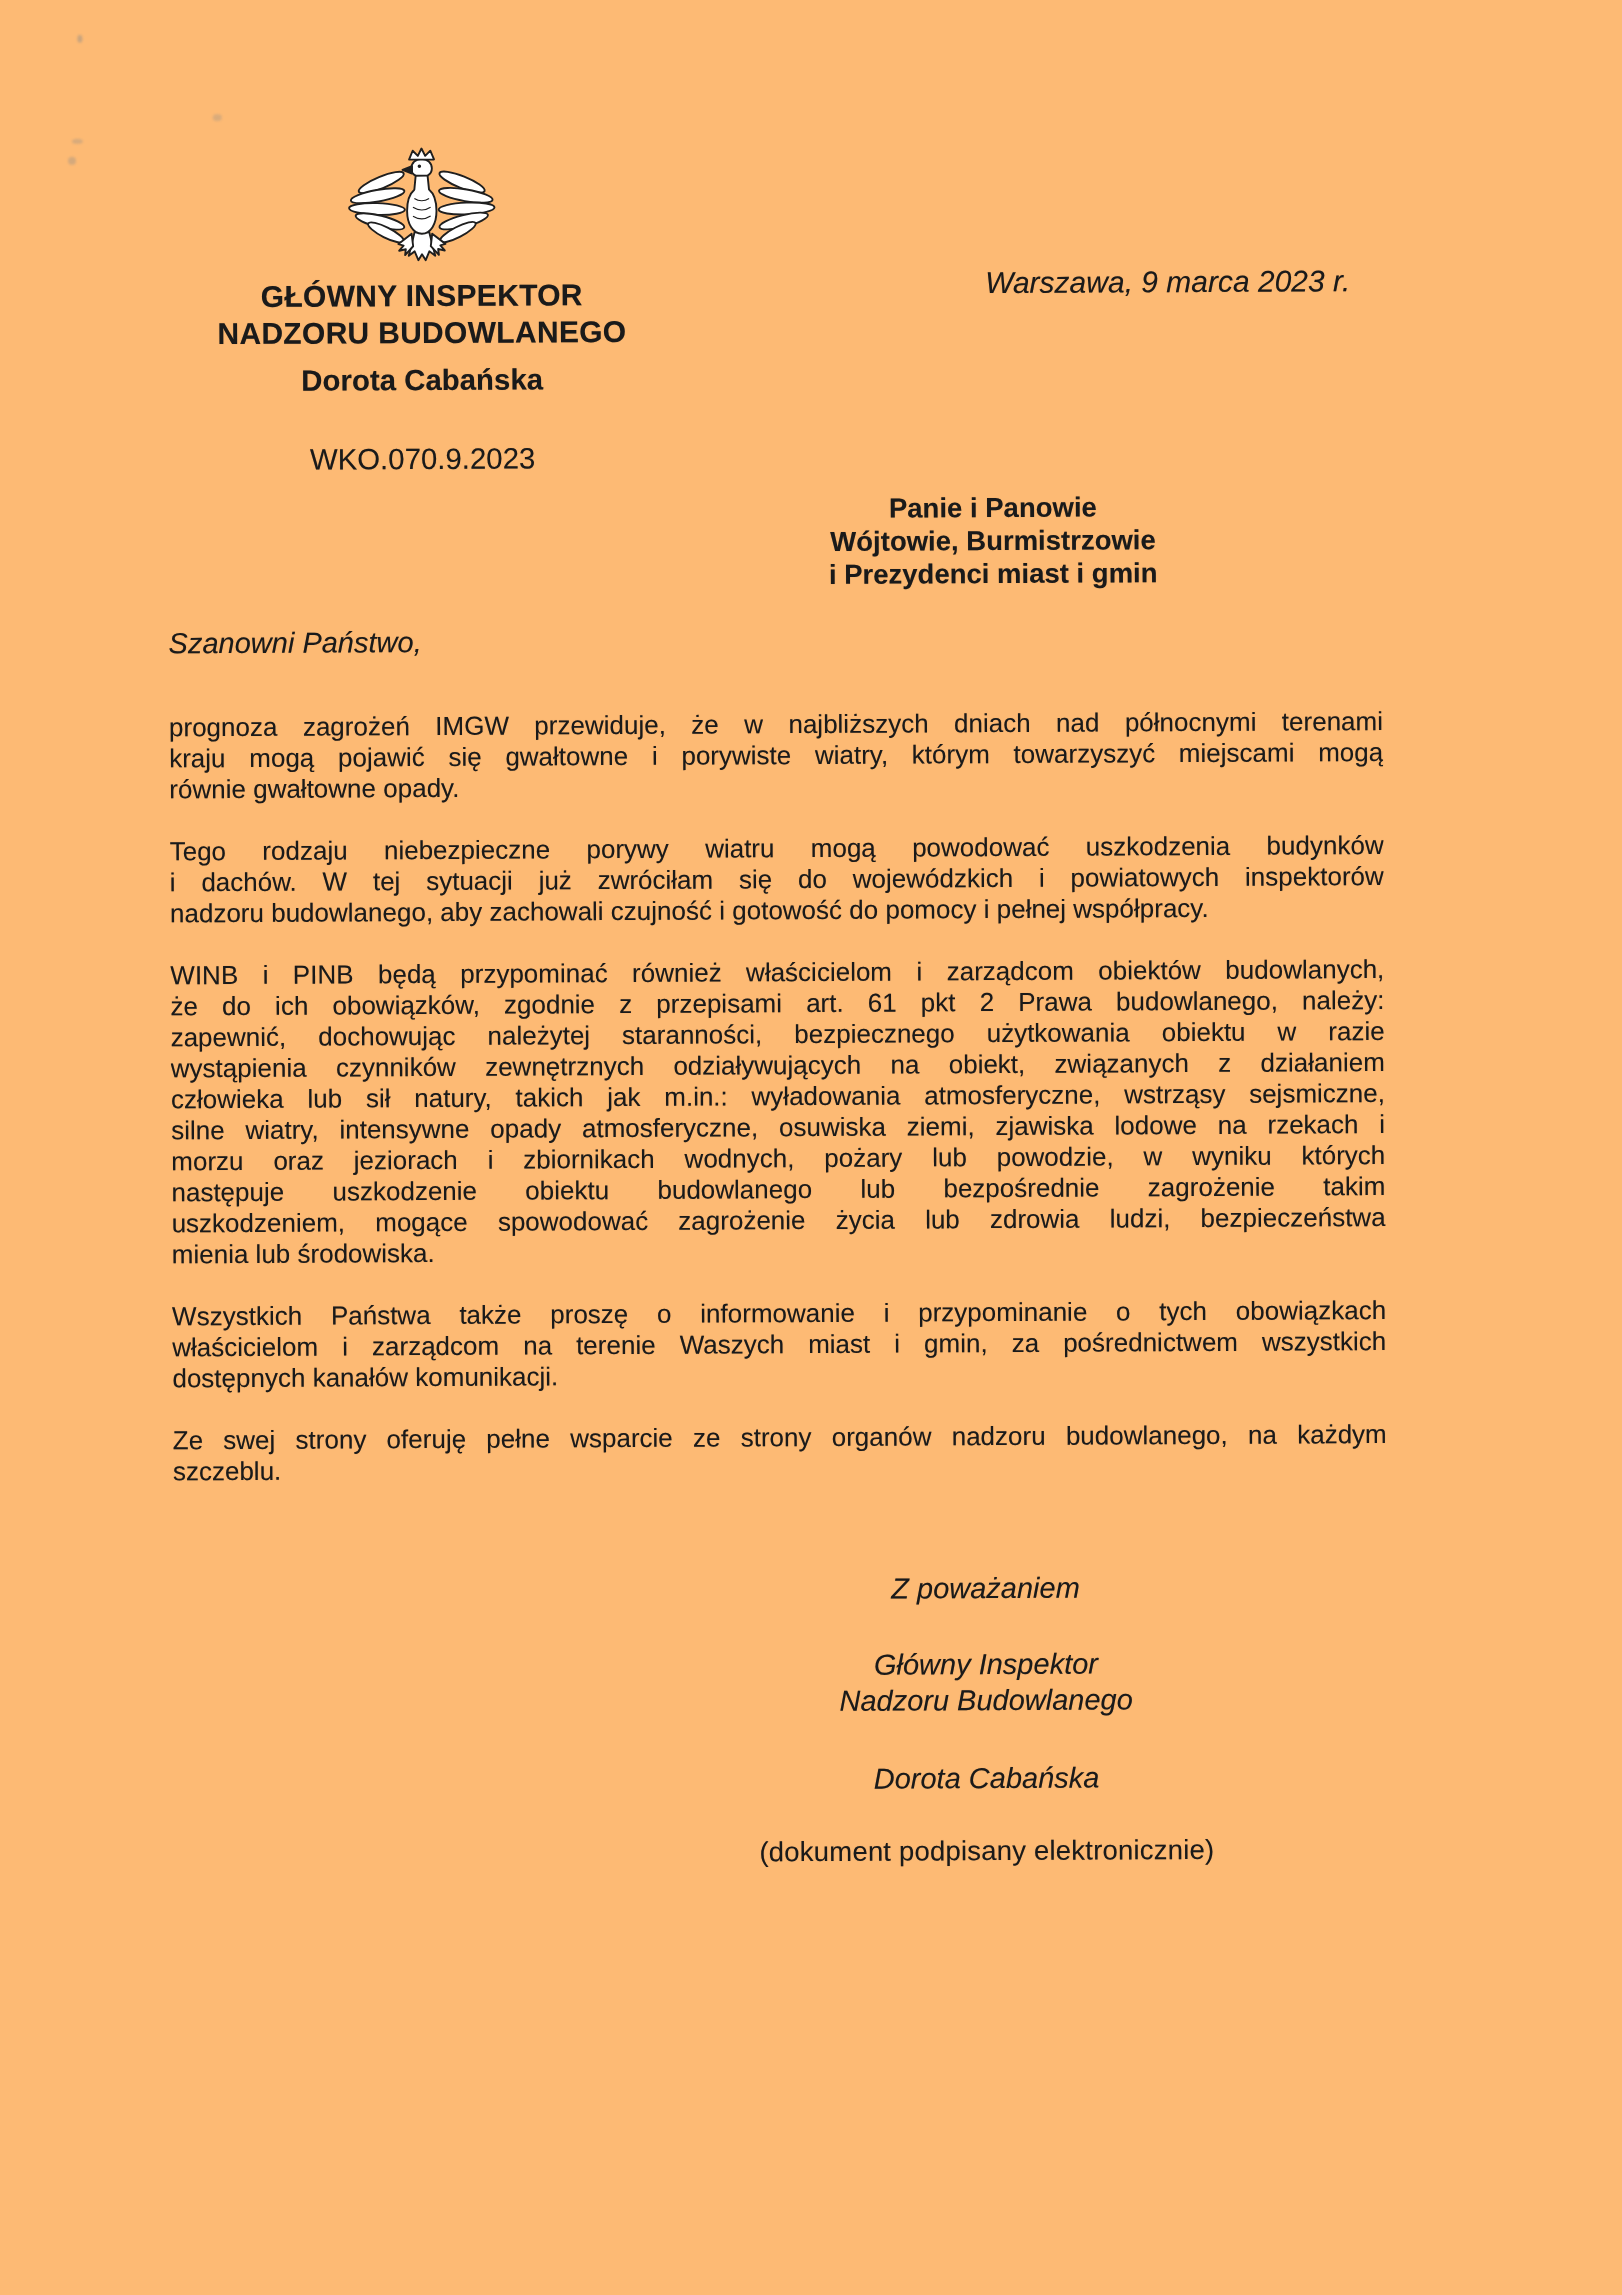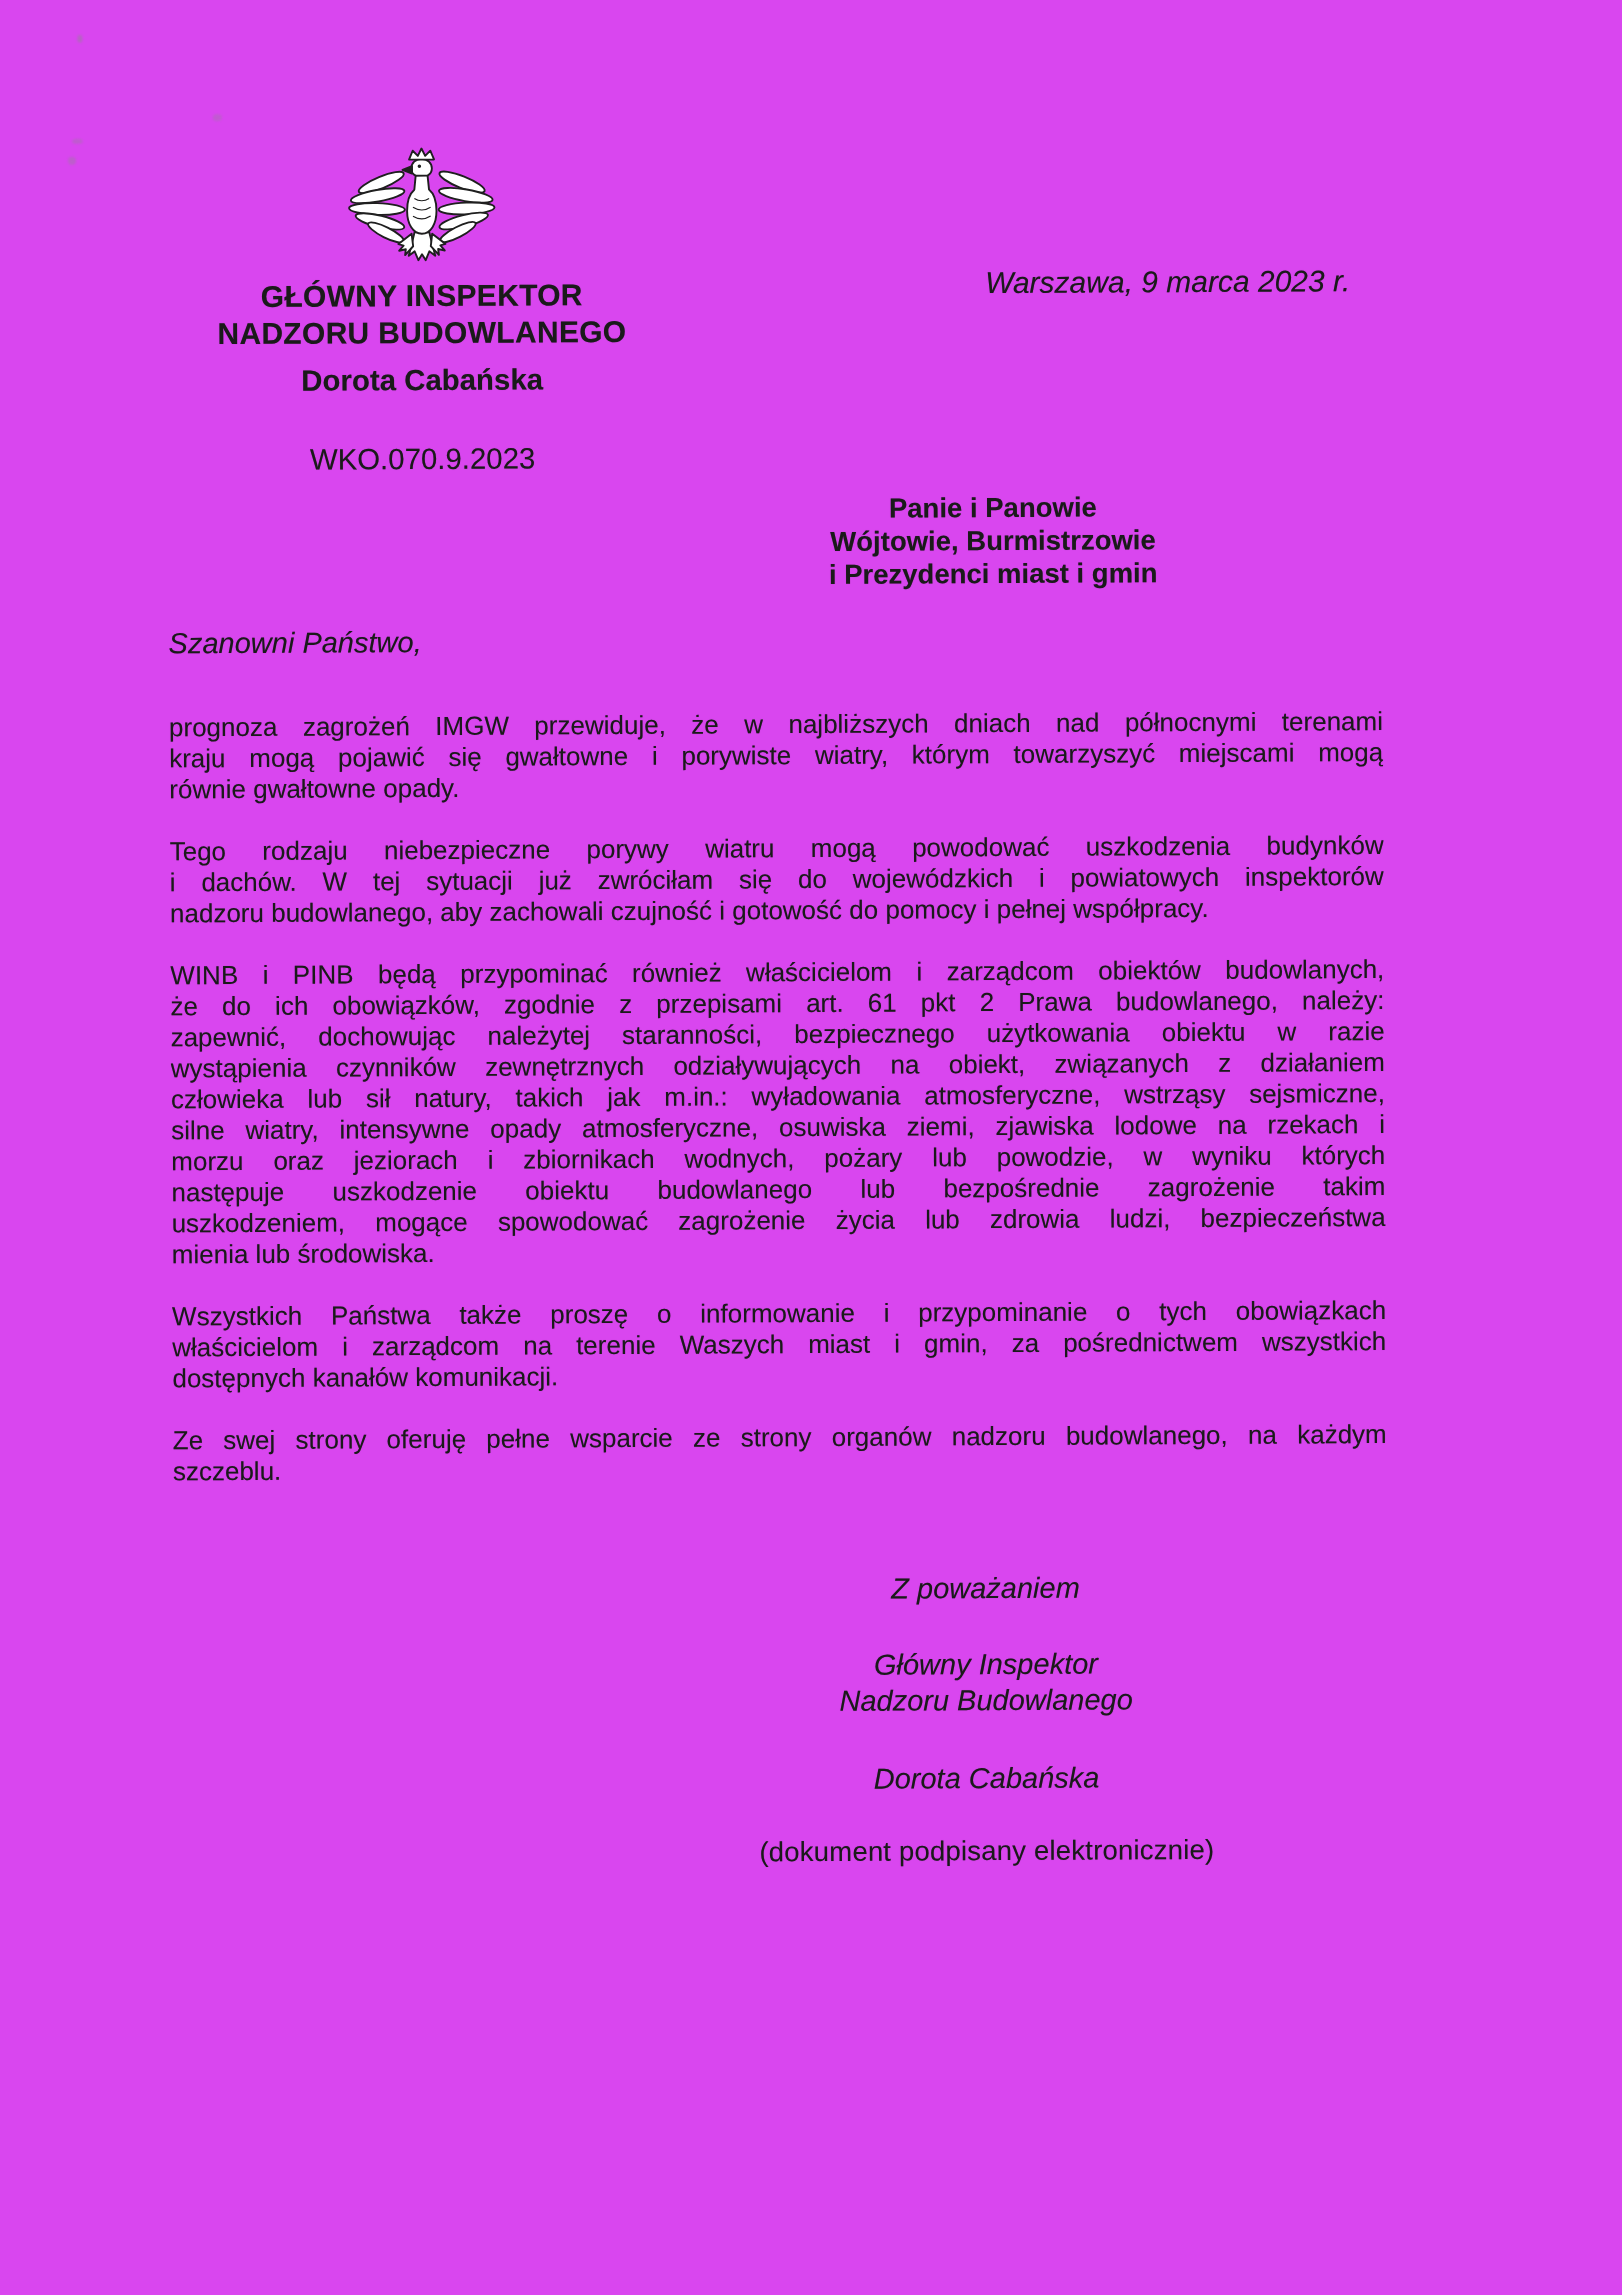--- a/index.html
+++ b/index.html
@@ -11,21 +11,21 @@
     width: 1623px;
     height: 2295px;
     position: relative;
     overflow: hidden;
     font-family: "Liberation Sans", "DejaVu Sans", sans-serif;
     color: #1a1a1a;
   }
   .page {
     position: absolute;
     inset: 0;
-    background: #d946ef;
+    background: #fdba74;
   }
   .content {
     position: absolute;
     inset: 0;
     transform: rotate(-0.3deg);
     transform-origin: 50% 40%;
   }
   .txt {
     text-shadow: 0 0 0.7px rgba(20,20,20,0.35);
   }

